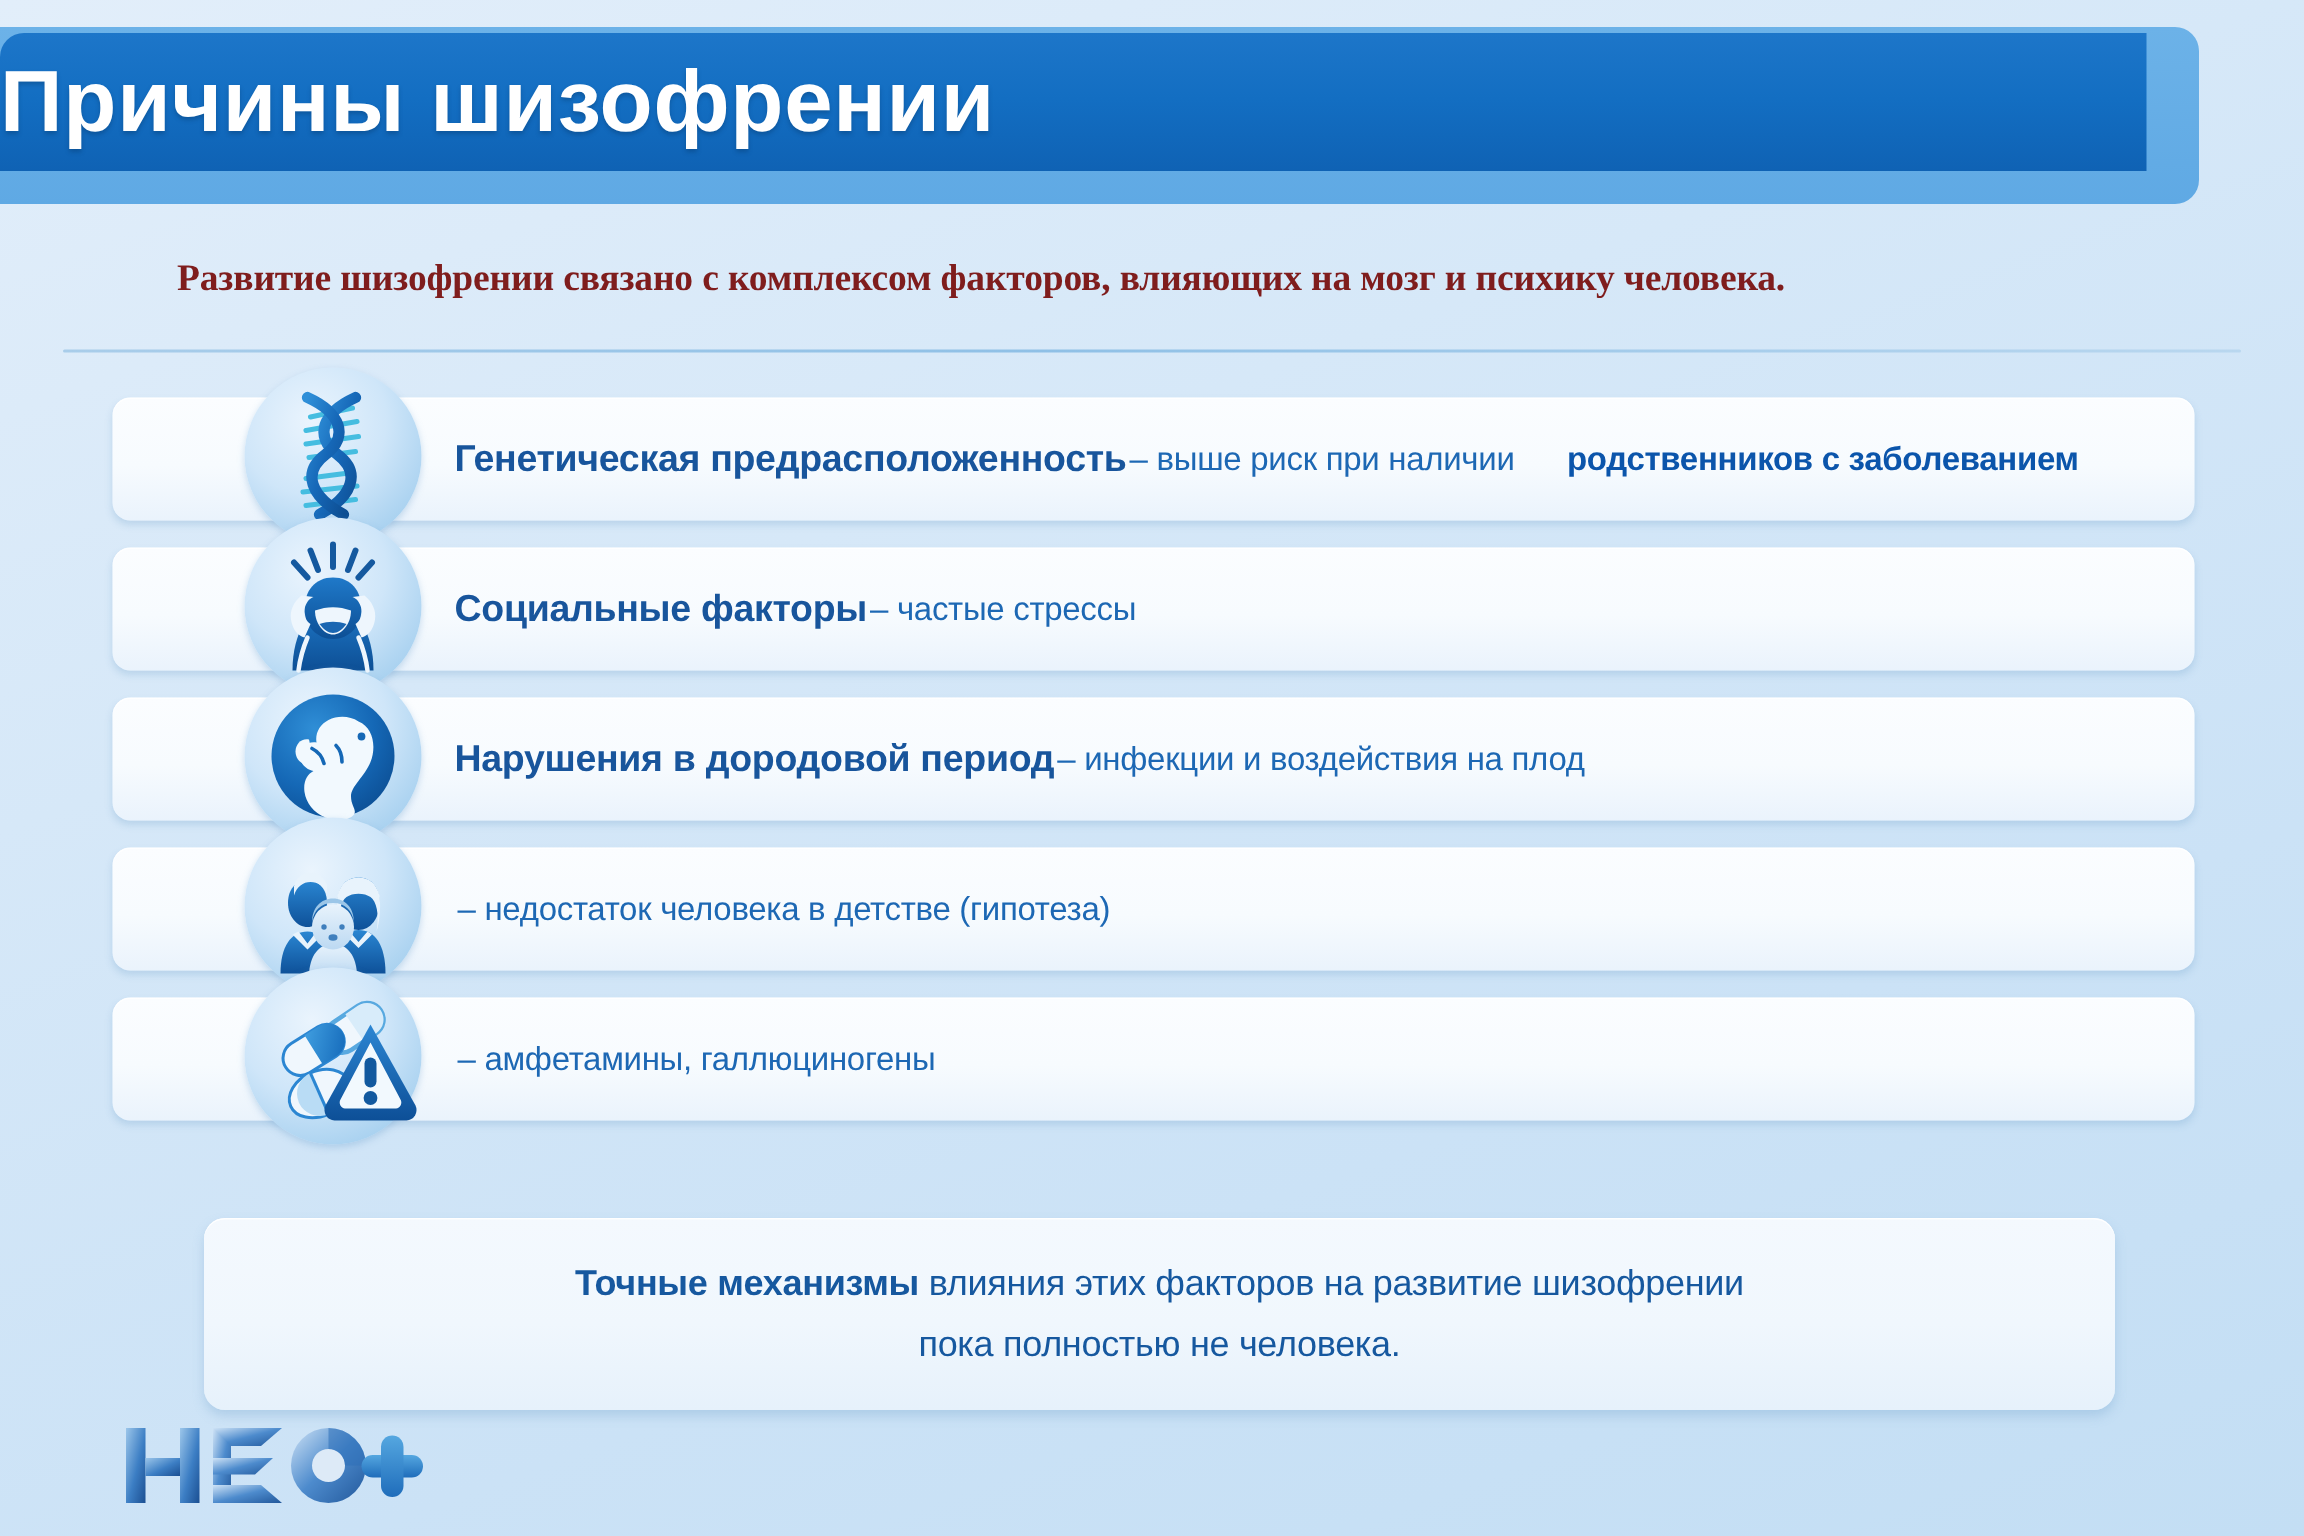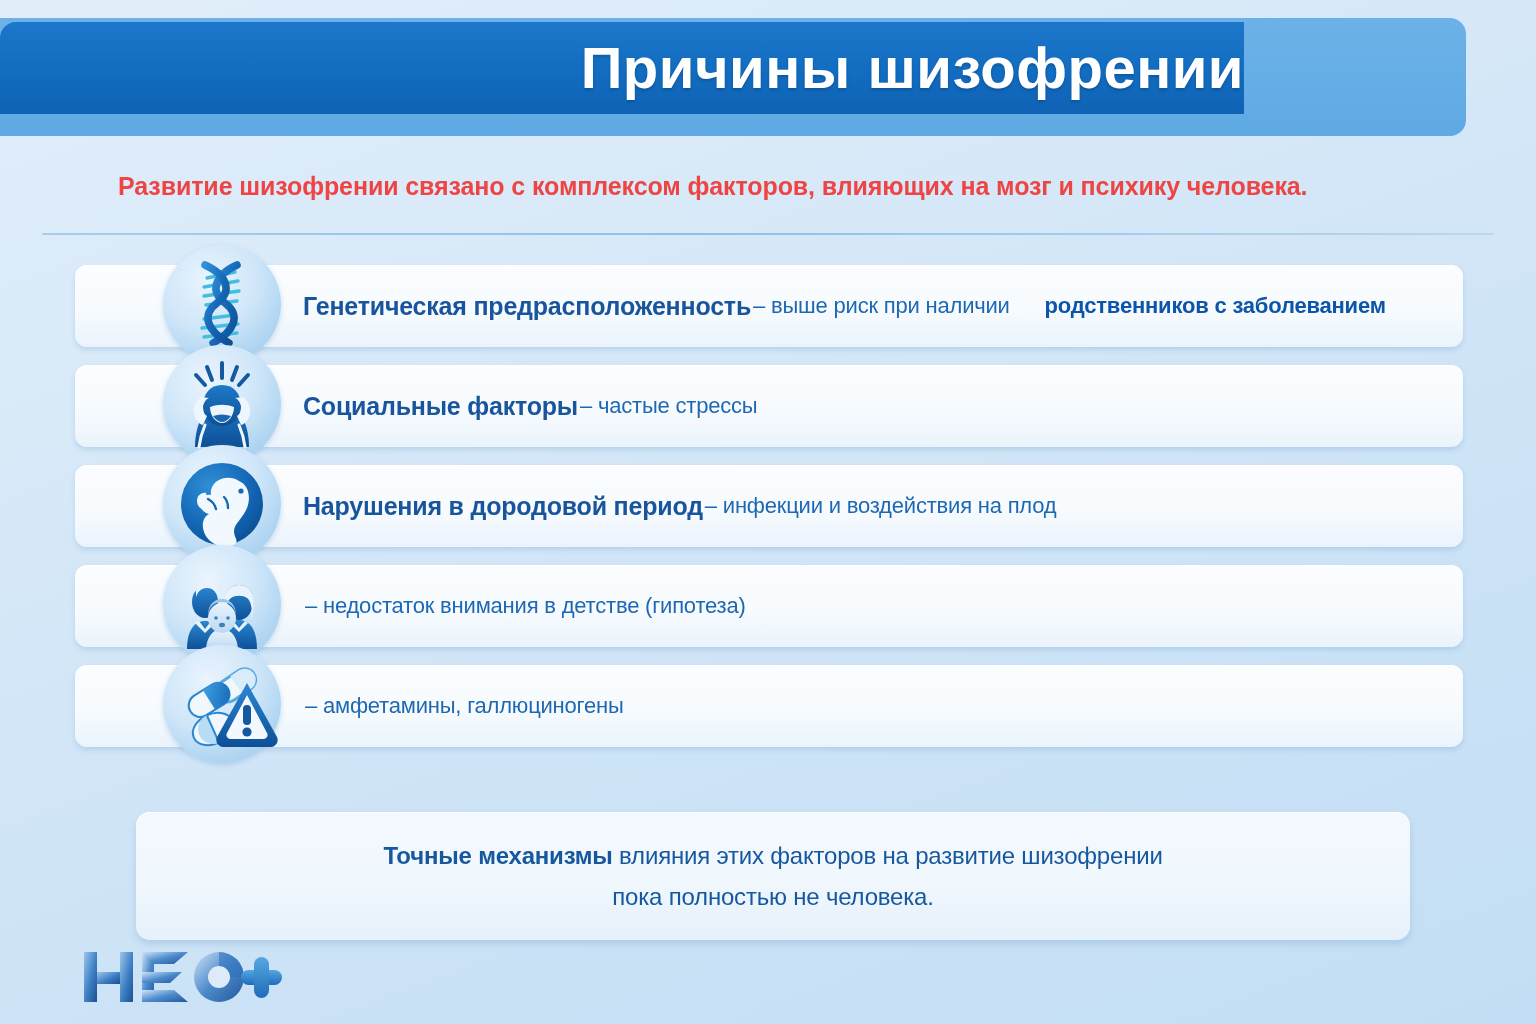--- a/index.html
+++ b/index.html
@@ -28,48 +28,49 @@
     position: absolute;
     left: 0; top: 18px;
     width: 1466px;
     height: 118px;
     background: linear-gradient(180deg, #6cb2e8 0%, #5fa9e4 100%);
     border-radius: 0 16px 16px 0;
   }
   .header-band {
     position: absolute;
     left: 0; top: 22px;
-    width: 1244px;
+    width: 1431px;
     height: 92px;
     background: linear-gradient(180deg, #1d76c9 0%, #136ec2 48%, #0f62b4 100%);
     border-radius: 16px 0 0 0;
     display: flex;
     align-items: center;
-    justify-content: flex-end;
+    justify-content: flex-start;
   }
   .header-title {
     color: #ffffff;
     font-size: 58px;
     font-weight: bold;
     letter-spacing: 0.5px;
     line-height: 1;
     text-shadow: 0 2px 3px rgba(6,52,96,0.35);
     font-family: "Liberation Sans", "DejaVu Sans", sans-serif;
   }
 
   
   .intro {
     position: absolute;
     left: 118px; top: 172px;
     width: 1320px;
-    color: #ef4444;
+    color: #7f1d1d;
     font-size: 25px;
     font-weight: bold;
     letter-spacing: -0.1px;
     white-space: nowrap;
+    font-family: Liberation Serif, serif;
   }
   .divider {
     position: absolute;
     left: 42px; top: 233px;
     width: 1452px;
     height: 2px;
     background: linear-gradient(90deg, #a9cdea 0%, #8fc0e6 45%, #b9d7ef 100%);
     border-radius: 1px;
   }
 
@@ -321,21 +322,21 @@
         <ellipse cx="59" cy="73" rx="14" ry="15" fill="url(#famLight)"></ellipse>
         <path d="M45 70 c1 -8 6 -13 14 -13 c8 0 13 5 14 13 c0 -10 -6 -16 -14 -16 c-8 0 -14 6 -14 16 z" fill="#9bc6e8"></path>
         <g fill="#3f7fbd">
           <circle cx="53" cy="73" r="1.8"></circle>
           <circle cx="65" cy="73" r="1.8"></circle>
           <ellipse cx="59" cy="80" rx="3" ry="2.2"></ellipse>
         </g>
       </svg>
     </div>
     <div class="row-text">
-      <span class="row-desc"><span> – </span><span>недостаток внимания в детстве (гипотеза)</span><span class="hl"></span></span>
+      <span class="row-desc"><span> – </span><span>недостаток человека в детстве (гипотеза)</span><span class="hl"></span></span>
     </div>
   </div>
 
   <div class="row">
     <div class="row-card"></div>
     <div class="icon-badge">
       <div class="halo"></div>
       <svg viewBox="0 0 118 118" aria-hidden="true">
         <defs>
           <linearGradient id="capBlue" x1="0" y1="0" x2="1" y2="1">

